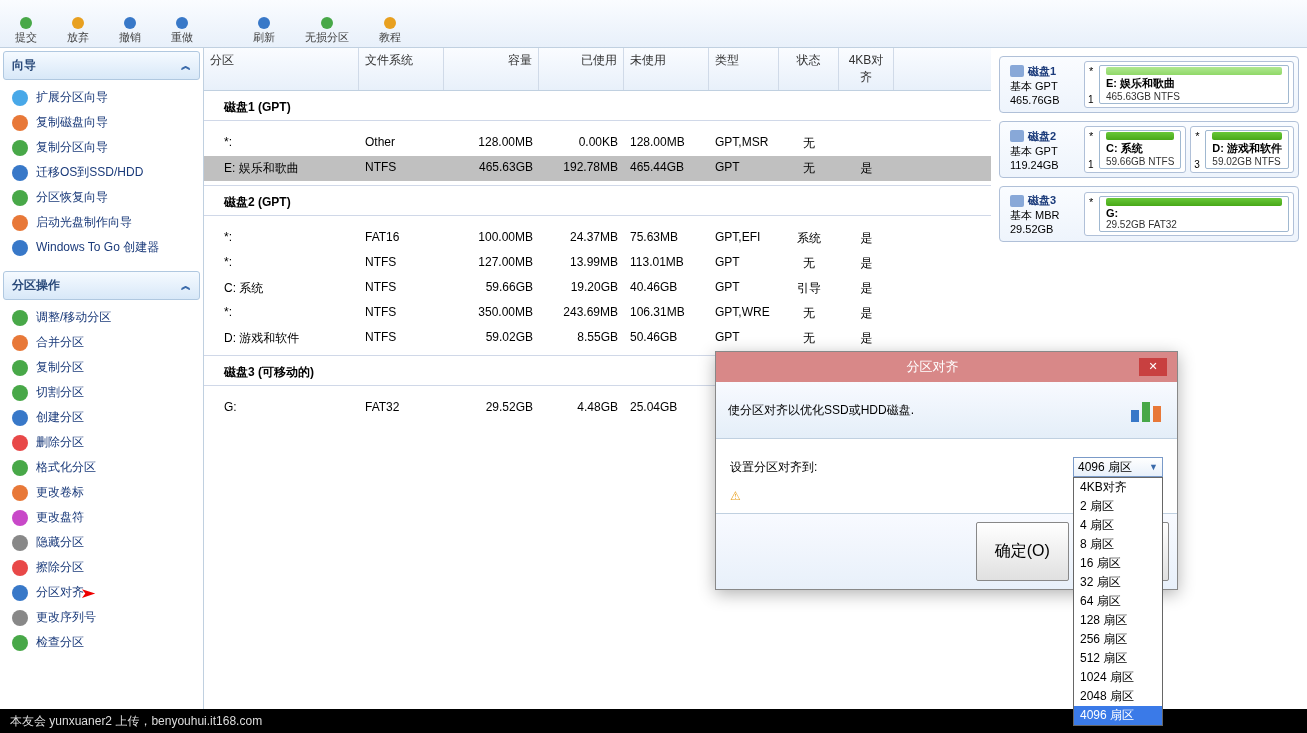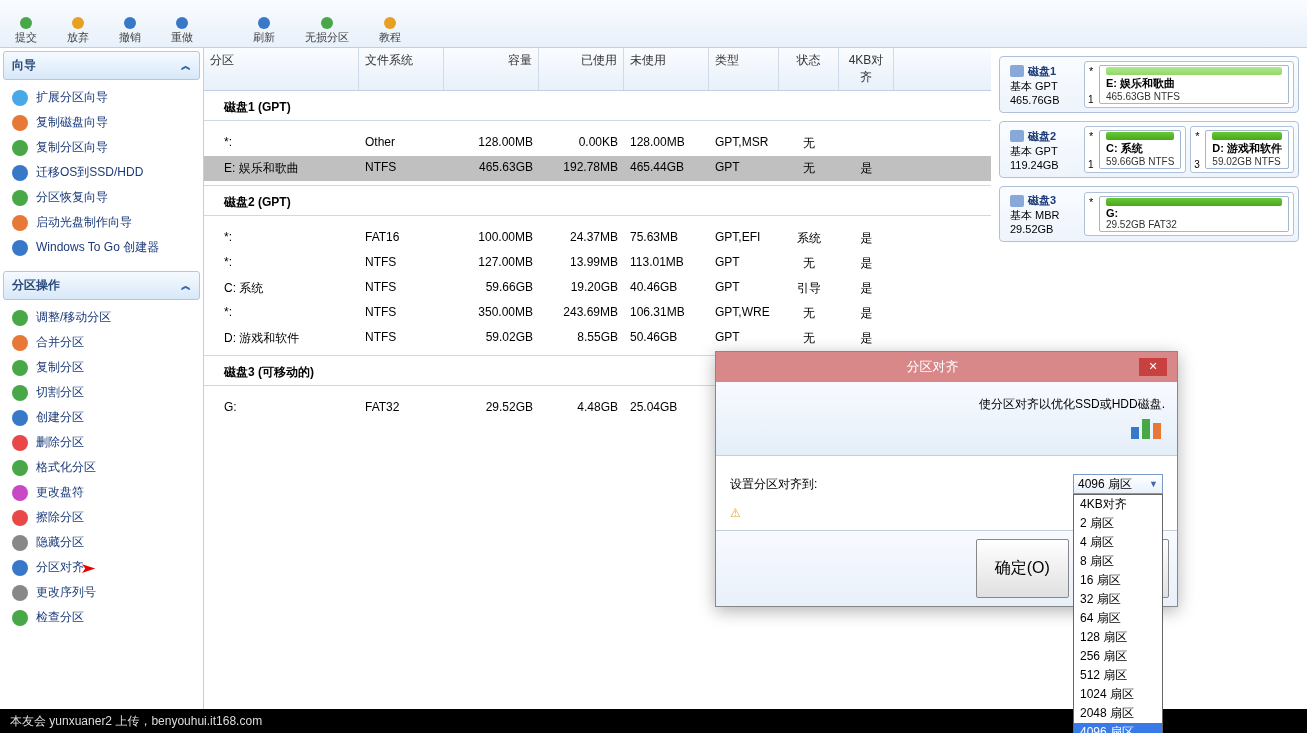--- a/index.html
+++ b/index.html
@@ -38,21 +38,21 @@
 .part-seg-inner { border: 1px solid #a0b8d0; border-radius: 2px; padding: 1px 6px; min-width: 60px; }
 .part-seg-inner .pname { font-weight: bold; font-size: 11px; white-space: nowrap; }
 .part-seg-inner .psize { font-size: 10px; color: #333; white-space: nowrap; }
 .bar-strip { height: 8px; background: linear-gradient(#68c838,#48a818); border-radius: 2px; margin-bottom: 1px; }
 .bar-strip.light { background: linear-gradient(#b0e890,#90d868); }
 .dialog { position: absolute; left: 715px; top: 351px; width: 463px; background: #fff; border: 1px solid #888; box-shadow: 0 4px 16px rgba(0,0,0,0.3); }
 .dialog-title { background: #d88888; color: #fff; padding: 6px 10px; display: flex; justify-content: space-between; align-items: center; font-size: 13px; }
 .dlg-title-txt { flex: 1; text-align: center; }
 .dialog-close { background: #c84040; color: #fff; width: 28px; height: 18px; text-align: center; line-height: 16px; cursor: pointer; font-size: 11px; }
 .dialog-body { padding: 0; }
-.dlg-info { background: linear-gradient(#f8faff,#e4eef8); border-bottom: 1px solid #c0d0e0; padding: 14px 12px; display: flex; justify-content: space-between; align-items: flex-end; flex-direction: column; }
+.dlg-info { background: linear-gradient(#f8faff,#e4eef8); border-bottom: 1px solid #c0d0e0; padding: 14px 12px; display: flex; justify-content: space-between; align-items: center; }
 .dlg-info-ico { width: 36px; height: 28px; }
 .dlg-content { padding: 18px 14px 10px; }
 .dlg-row { display: flex; align-items: center; margin-bottom: 12px; }
 .dlg-label { flex: 1; text-align: left; padding-right: 8px; }
 .dlg-select-wrap { position: relative; width: 90px; }
 .dlg-select { width: 90px; height: 20px; border: 1px solid #7a9ac8; background: linear-gradient(#fff,#e8f0fa); padding: 1px 4px; font-size: 12px; display: flex; justify-content: space-between; align-items: center; cursor: pointer; }
 .dlg-select .arr { font-size: 9px; color: #3a6aaa; }
 .dropdown { position: absolute; top: 20px; left: 0; width: 90px; background: #fff; border: 1px solid #666; z-index: 10; }
 .dropdown-item { padding: 1px 6px; font-size: 12px; cursor: pointer; white-space: nowrap; }
 .dropdown-item.sel { background: #3a7ae8; color: #fff; }
@@ -173,30 +173,34 @@
         </div>
         <div class="sidebar-item">
           <span class="si-icon" style="background:#e84848"></span>
           <span>删除分区</span>
         </div>
         <div class="sidebar-item">
           <span class="si-icon" style="background:#48a848"></span>
           <span>格式化分区</span>
         </div>
         <div class="sidebar-item">
+          <span class="si-icon" style="background:#e87838"></span>
+          <span>更改卷标</span>
+        </div>
+        <div class="sidebar-item">
           <span class="si-icon" style="background:#c848c8"></span>
           <span>更改盘符</span>
         </div>
         <div class="sidebar-item">
+          <span class="si-icon" style="background:#888888"></span>
+          <span>隐藏分区</span>
+        </div>
+        <div class="sidebar-item">
           <span class="si-icon" style="background:#e84848"></span>
           <span>擦除分区</span>
-        </div>
-        <div class="sidebar-item">
-          <span class="si-icon" style="background:#888888"></span>
-          <span>隐藏分区</span>
         </div>
         <div class="sidebar-item">
           <span class="si-icon" style="background:#3878c8"></span>
           <span>分区对齐</span>
           <span class="arrow-red">➤</span>
         </div>
         <div class="sidebar-item">
           <span class="si-icon" style="background:#888888"></span>
           <span>更改序列号</span>
         </div>

